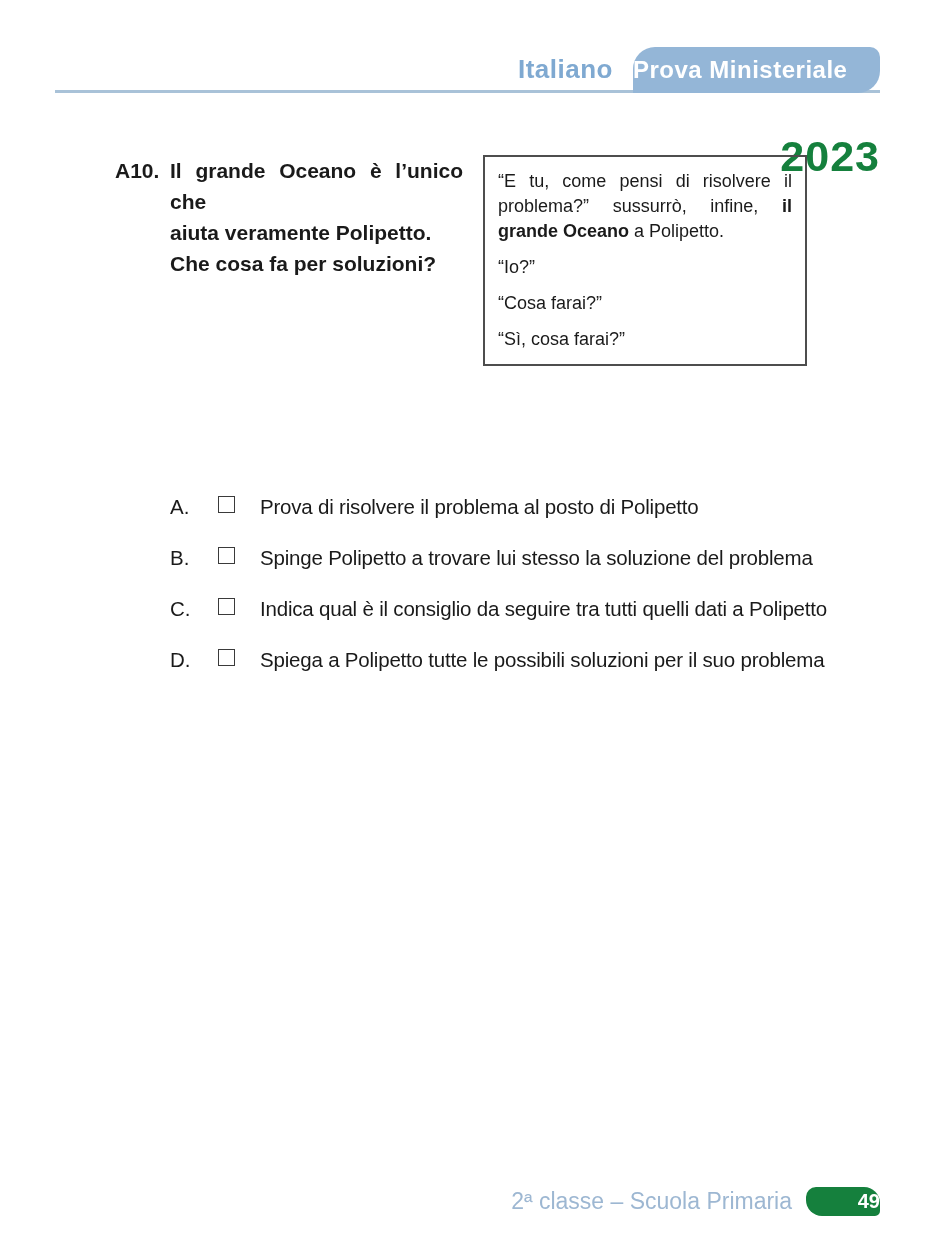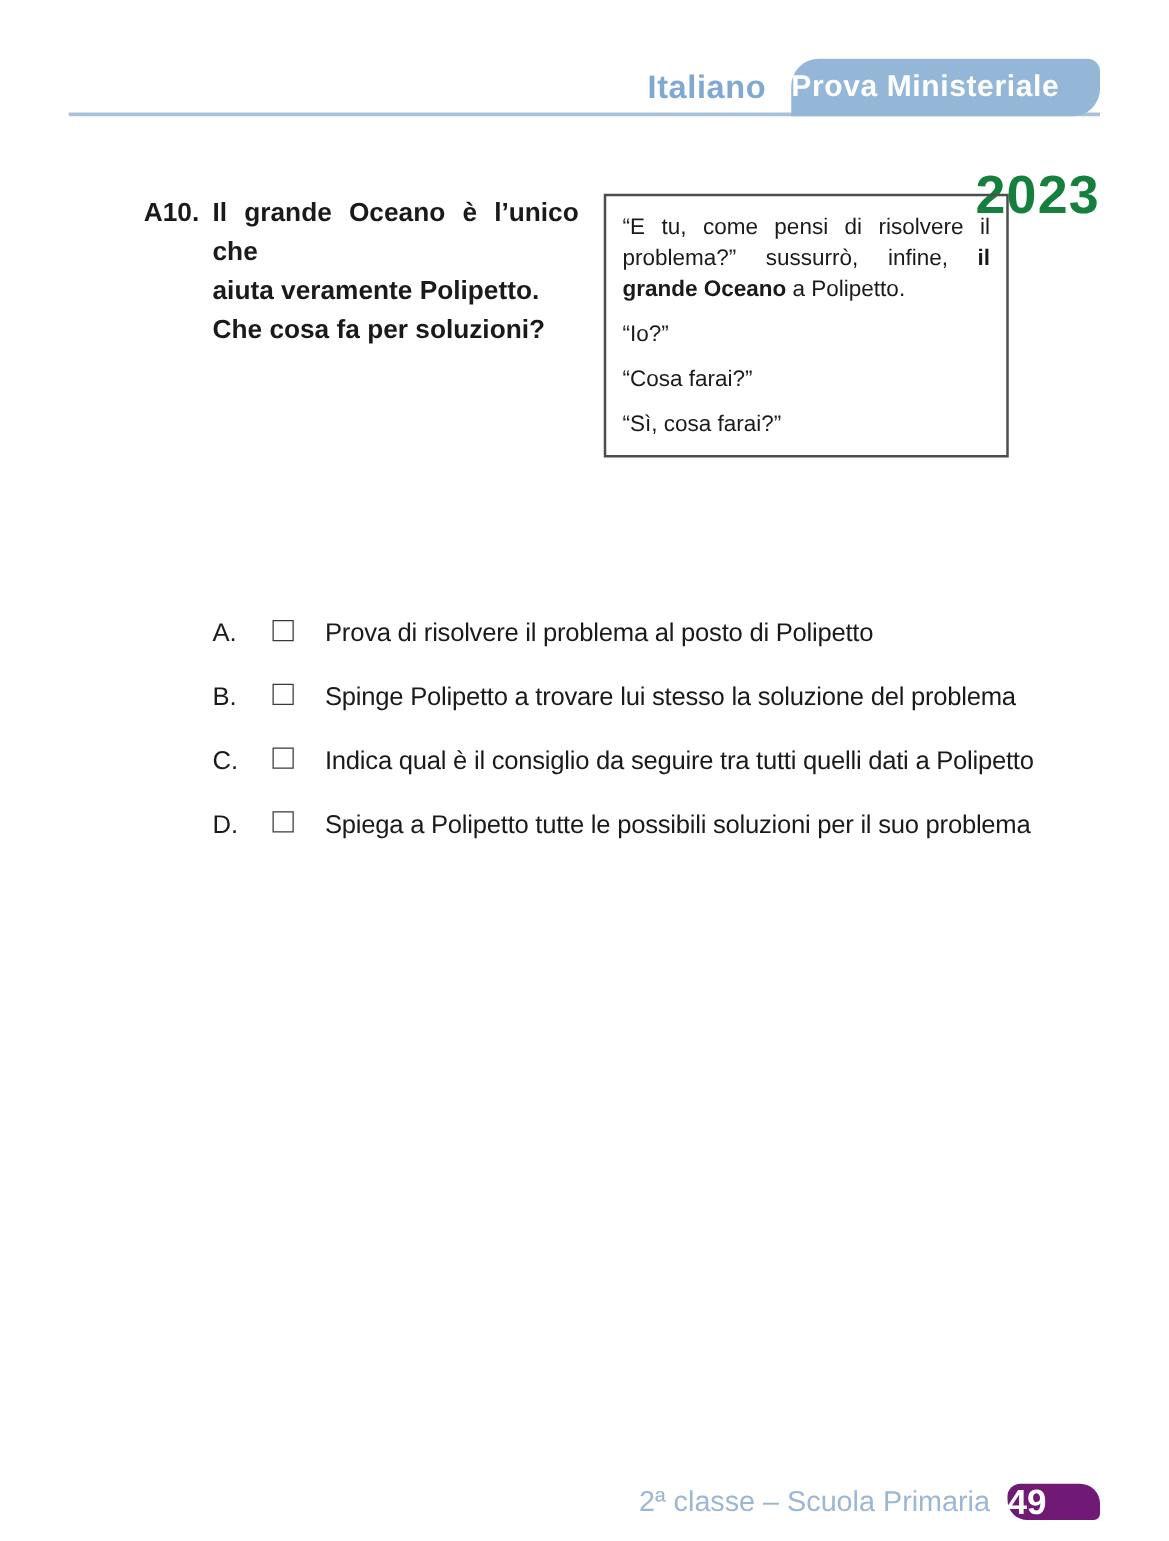--- a/index.html
+++ b/index.html
@@ -111,24 +111,24 @@
     align-items: center;
     margin-top: 24px;
   }
   .footer-label {
     font-size: 23px;
     color: #9db7d2;
     margin-right: 14px;
   }
   .page-badge {
     width: 74px; height: 29px;
-    background: #701a75;
+    background: #15803d;
     color: #ffffff;
-    font-size: 28px; font-weight: bold;
-    text-align: left; line-height: 29px;
+    font-size: 20px; font-weight: bold;
+    text-align: right; line-height: 29px;
     border-radius: 10px 16px 5px 16px;
   }
 </style>
 </head>
 <body>
 
 <div class="page">
 
   <div class="hdr-line"></div>
   <span class="subject">Italiano</span>

